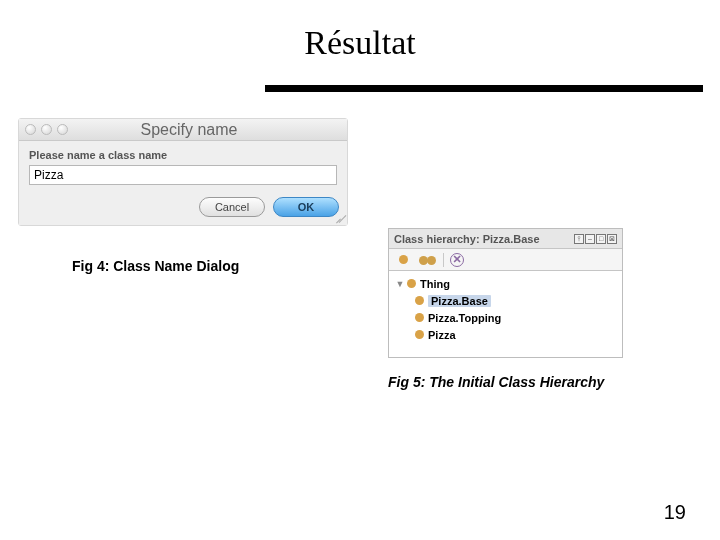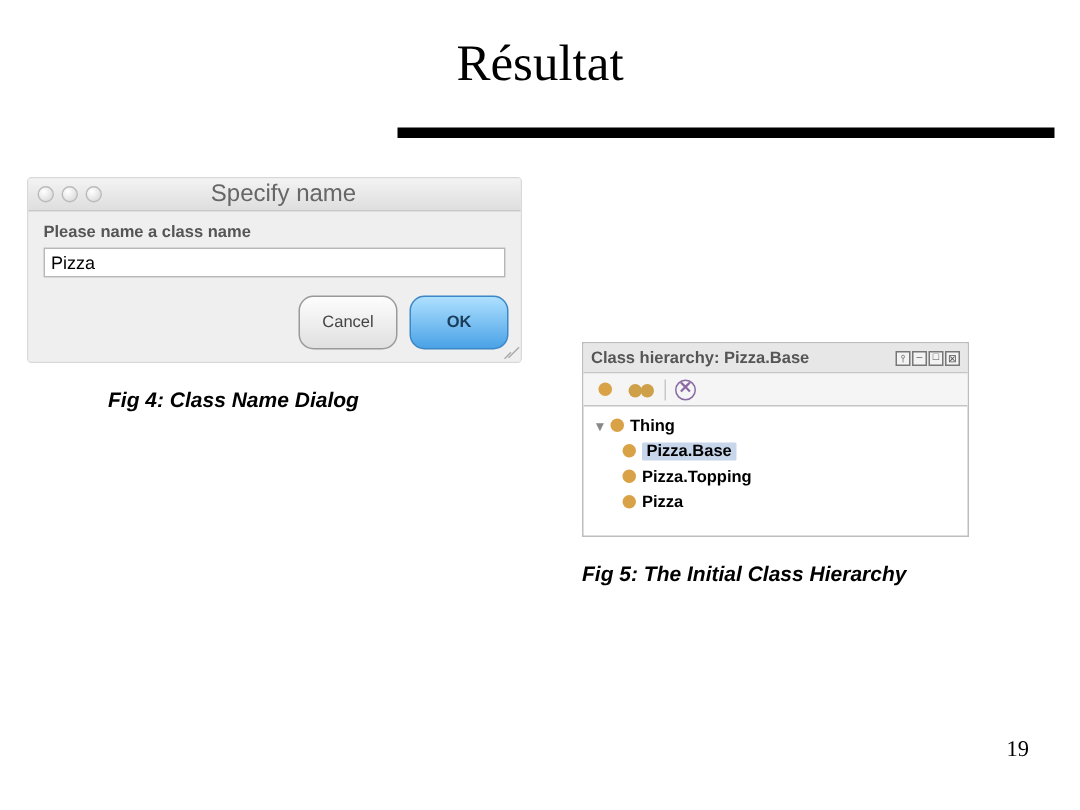--- a/index.html
+++ b/index.html
@@ -68,21 +68,21 @@
     width:100%; height:20px; border:1px solid #b7b7b7; background:#fff;
     font-size:12px; padding:2px 4px; font-family:inherit;
   }
   .dlg-footer {
     padding: 6px 8px 8px;
     background:#efefef;
     display:flex; justify-content:flex-end; gap:8px;
     position:relative;
   }
   .aqua-btn {
-    min-width: 66px; height: 36px;
+    min-width: 66px; height: 20px;
     border-radius: 10px;
     border: 1px solid #9a9a9a;
     font-size: 11px;
     display:flex; align-items:center; justify-content:center;
     cursor: default;
   }
   .aqua-btn.cancel { background: linear-gradient(#fdfdfd,#e0e0e0); color:#444;}
   .aqua-btn.ok {
     background: linear-gradient(#aee0ff,#4aa2e6);
     border-color:#3d87c5; font-weight:bold; color:#1a3d5a;
@@ -91,28 +91,28 @@
     position:absolute; right:2px; bottom:2px; width:12px; height:12px;
   }
   .resize-grip::before,.resize-grip::after {
     content:""; position:absolute; background:#aaa; width:1px; transform:rotate(45deg);
   }
   .resize-grip::before{height:10px; right:2px; bottom:-1px;}
   .resize-grip::after{height:6px; right:6px; bottom:-1px;}
 
   .fig4-cap {
     position:absolute; top:258px; left:72px;
-    font-family: Arial, sans-serif; font-style: italic; font-weight:bold;
+    font-family: Arial, sans-serif; font-weight:bold;
     font-size: 14px;
   }
 
   
   .hier {
     position:absolute; top:228px; left:388px;
-    width: 258px; border:1px solid #bdbdbd; background:#fff;
+    width: 235px; border:1px solid #bdbdbd; background:#fff;
   }
   .hier-title {
     height:20px; background:#e7e7e7; border-bottom:1px solid #c5c5c5;
     display:flex; align-items:center; justify-content:space-between;
     padding:0 5px; font-size:11px; color:#555;
   }
   .hier-title .t { font-weight:bold;}
   .mini {
     display:flex; gap:1px;
   }
@@ -143,22 +143,22 @@
   .indent1{ padding-left:18px;}
   .selected{ background:#c7d6ea; border-radius:1px; padding:0 3px;}
 
   .fig5-cap {
     position:absolute; top:374px; left:388px;
     font-family: Arial, sans-serif; font-style: italic; font-weight:bold;
     font-size: 14px;
   }
 
   .pagenum {
-    position:absolute; bottom:31px; right:34px;
-    font-family: Liberation Serif, serif; font-size:15px;
+    position:absolute; bottom:16px; right:34px;
+    font-family: Liberation Sans, sans-serif; font-size:20px;
   }
 </style>
 </head>
 <body>
 
 <div class="title">Résultat</div>
 <div class="hr"></div>
 
 <div class="dialog">
   <div class="dlg-titlebar">

